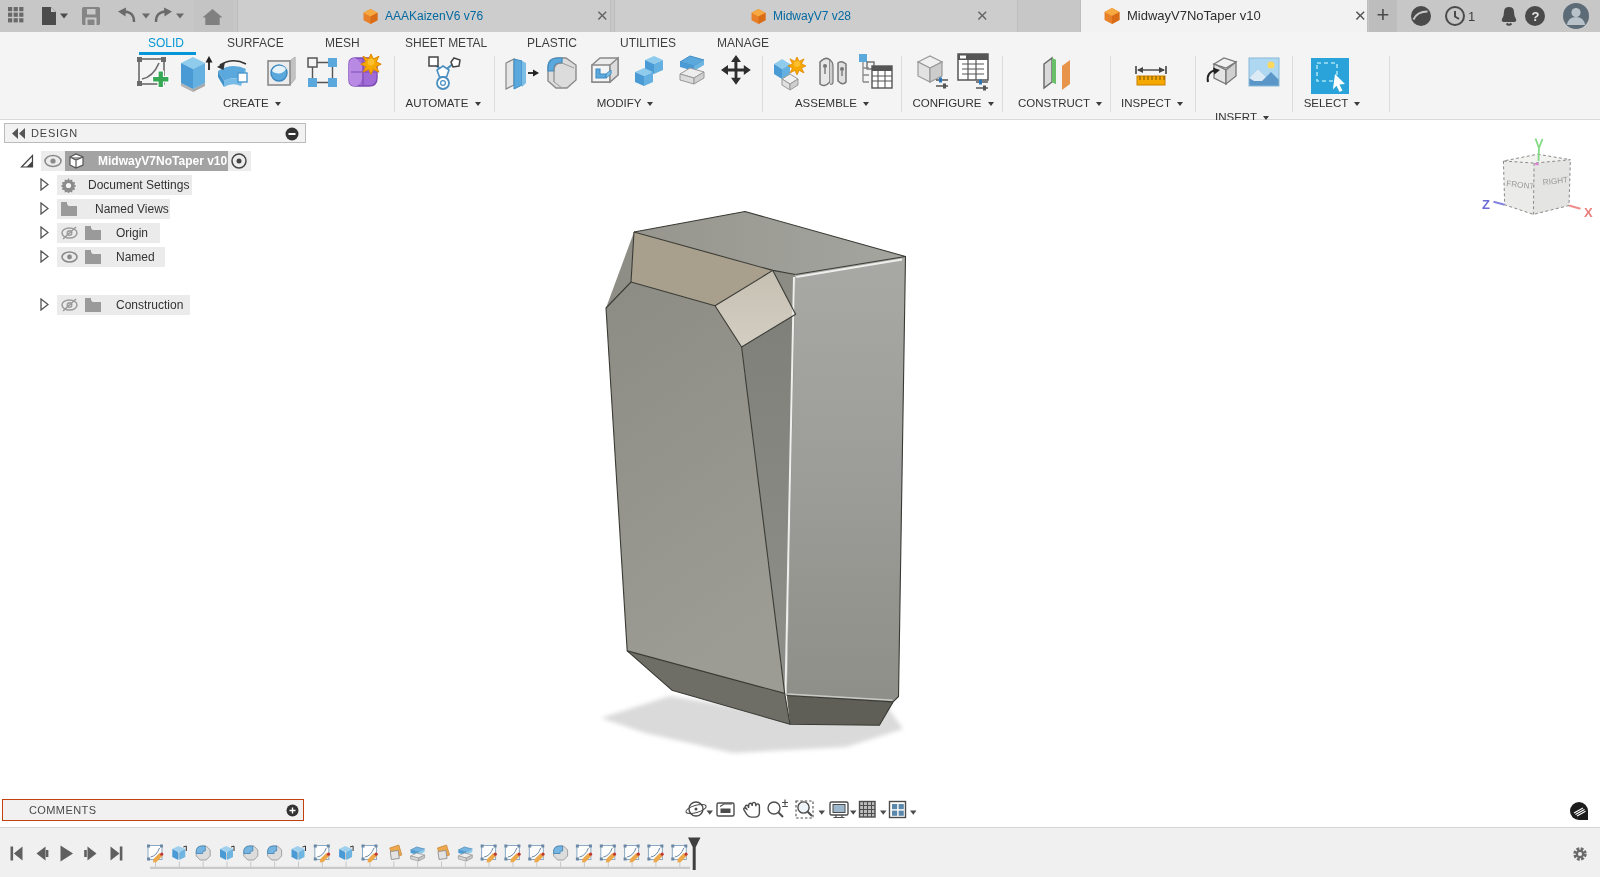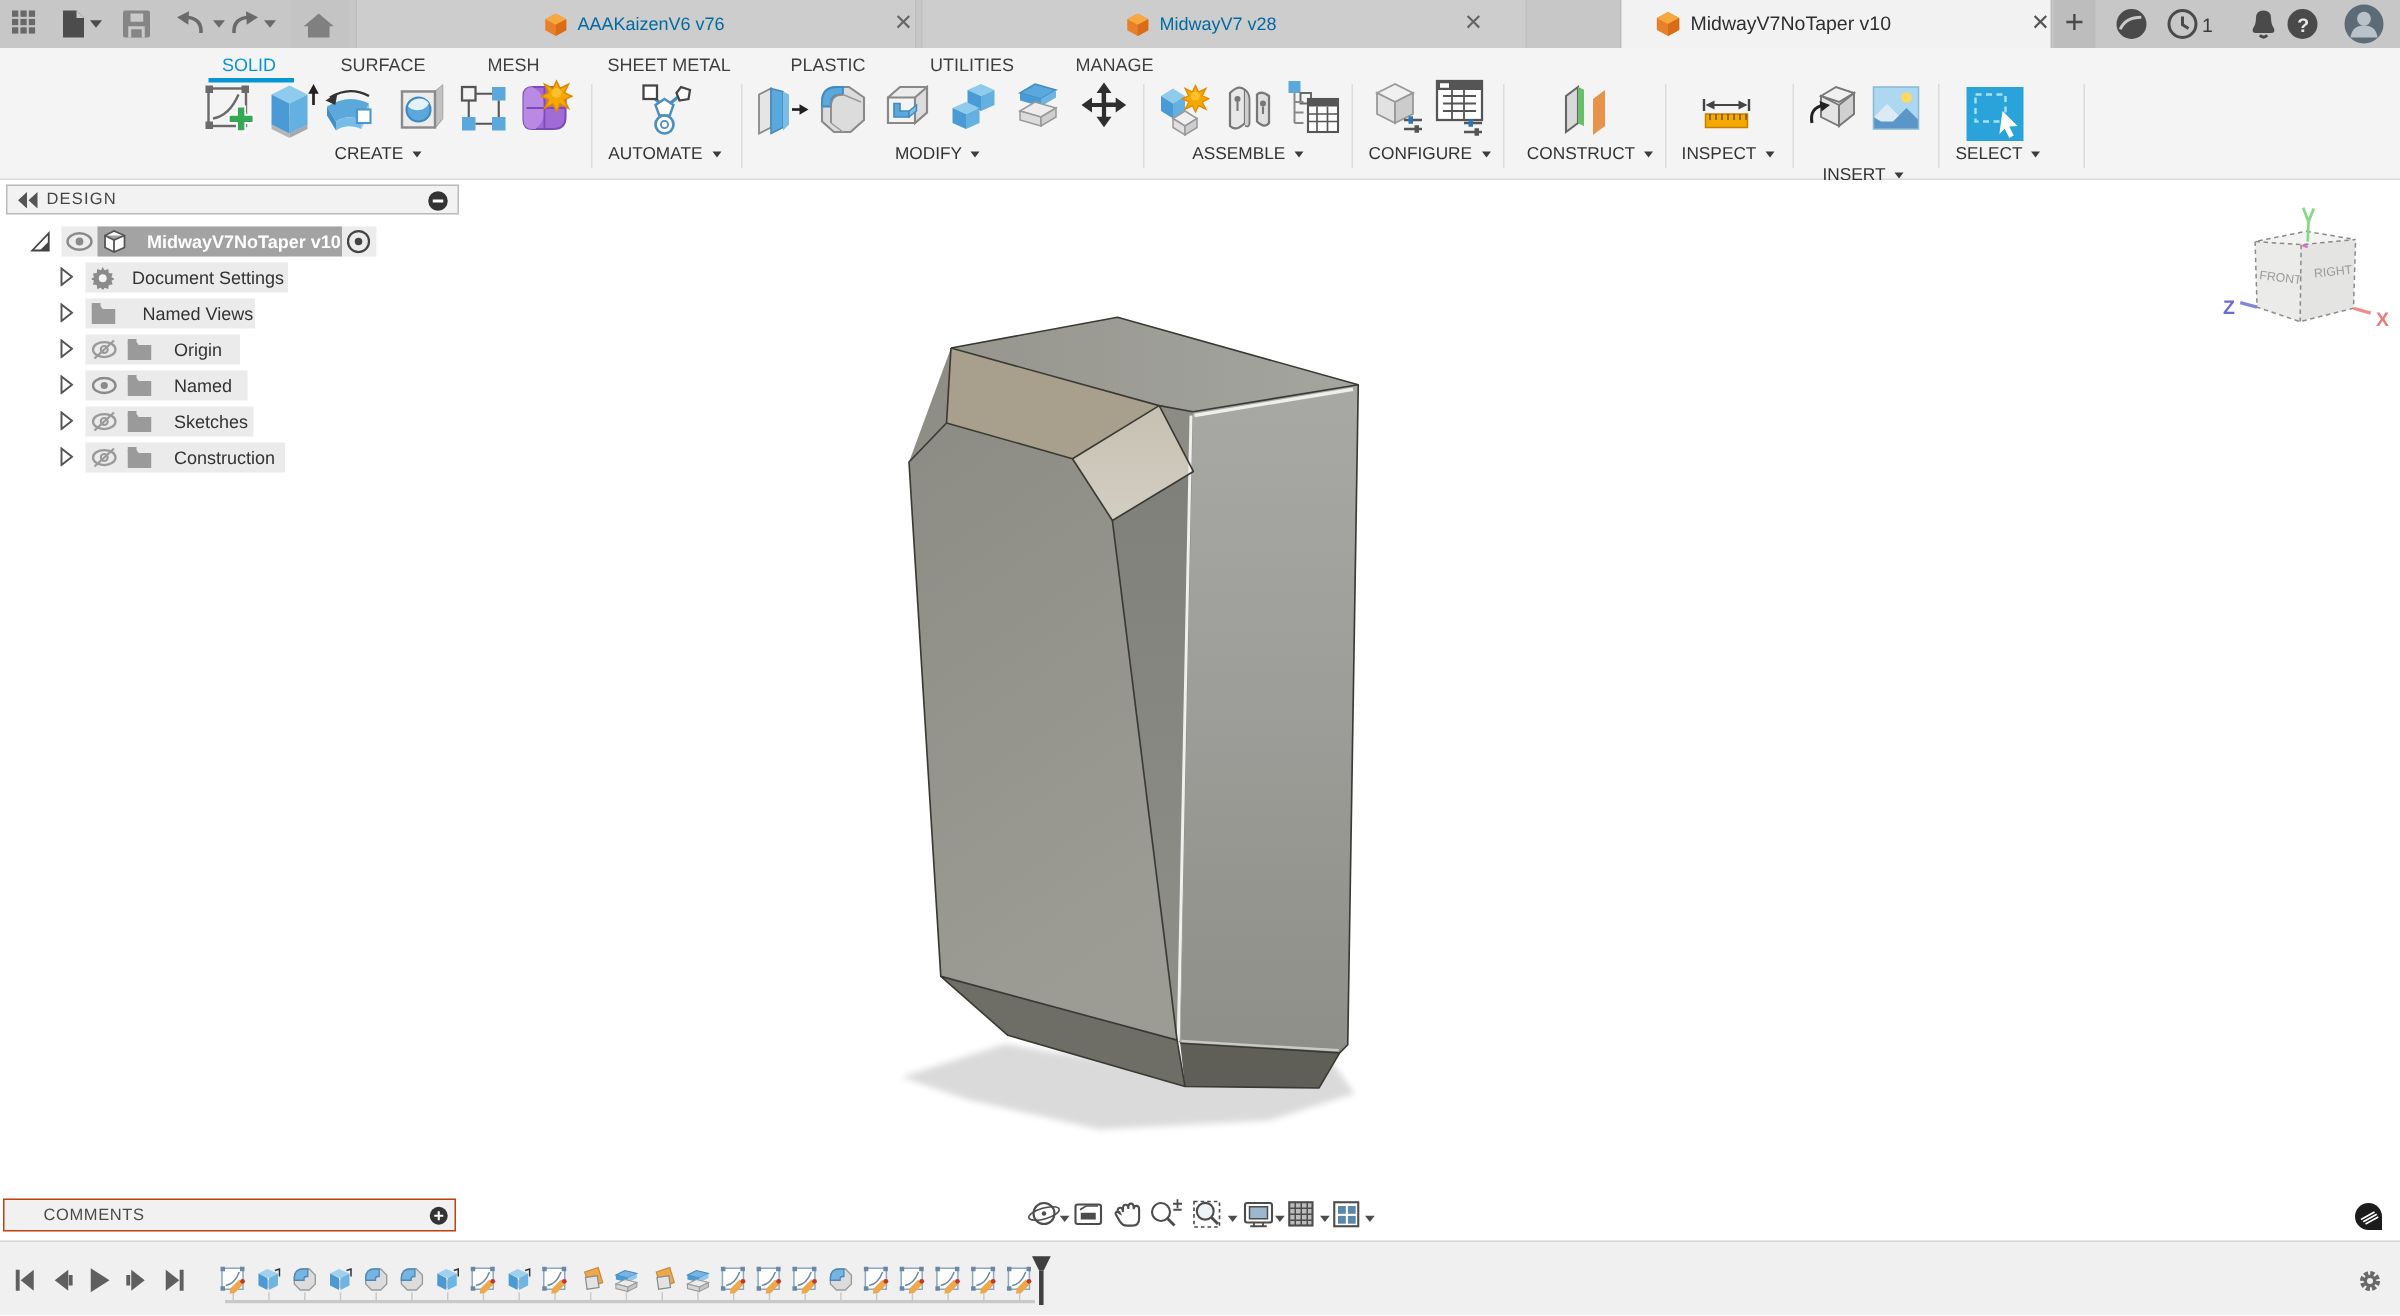--- a/index.html
+++ b/index.html
@@ -499,36 +499,20 @@
       <svg class="abs" style="left:61px;top:4px" width="17" height="13" viewBox="0 0 17 13">
           <ellipse cx="8.5" cy="6" rx="7.5" ry="5" fill="none" stroke="#8a8a8a" stroke-width="1.6"></ellipse>
           <circle cx="8.5" cy="6" r="2.4" fill="#8a8a8a"></circle>
         </svg>
       <svg class="abs" style="left:85px;top:3px" width="16" height="14" viewBox="0 0 16 14">
           <path d="M0 2 h6 l1.5 2 H16 v10 H0 z" fill="#9a9a9a"></path>
           <rect x="0" y="0" width="6" height="3" fill="#9a9a9a"></rect>
         </svg>
       <div class="abs" style="left:116px;top:3px;font-size:12px;">Named</div>
     </div>
-    <div class="brow" style="left:0;top:151px;width:320px;">
-      <svg class="abs" style="left:40px;top:3px" width="9" height="13" viewBox="0 0 9 13">
-          <path d="M1 1 L8 6.5 L1 12 Z" fill="none" stroke="#555" stroke-width="1.3"></path>
-        </svg>
-      <div class="rowbg" style="left:57px;width:112px;"></div>
-      <svg class="abs" style="left:61px;top:3px" width="17" height="14" viewBox="0 0 17 14">
-          <ellipse cx="8.5" cy="7" rx="7.5" ry="5" fill="none" stroke="#9a9a9a" stroke-width="1.5"></ellipse>
-          <circle cx="8.5" cy="7" r="2.3" fill="none" stroke="#9a9a9a" stroke-width="1.4"></circle>
-          <path d="M2 13 L15 1" stroke="#9a9a9a" stroke-width="1.5"></path>
-        </svg>
-      <svg class="abs" style="left:85px;top:3px" width="16" height="14" viewBox="0 0 16 14">
-          <path d="M0 2 h6 l1.5 2 H16 v10 H0 z" fill="#9a9a9a"></path>
-          <rect x="0" y="0" width="6" height="3" fill="#9a9a9a"></rect>
-        </svg>
-      <div class="abs" style="left:116px;top:3px;font-size:12px;">Sketches</div>
-    </div>
     <div class="brow" style="left:0;top:175px;width:320px;">
       <svg class="abs" style="left:40px;top:3px" width="9" height="13" viewBox="0 0 9 13">
           <path d="M1 1 L8 6.5 L1 12 Z" fill="none" stroke="#555" stroke-width="1.3"></path>
         </svg>
       <div class="rowbg" style="left:57px;width:133px;"></div>
       <svg class="abs" style="left:61px;top:3px" width="17" height="14" viewBox="0 0 17 14">
           <ellipse cx="8.5" cy="7" rx="7.5" ry="5" fill="none" stroke="#9a9a9a" stroke-width="1.5"></ellipse>
           <circle cx="8.5" cy="7" r="2.3" fill="none" stroke="#9a9a9a" stroke-width="1.4"></circle>
           <path d="M2 13 L15 1" stroke="#9a9a9a" stroke-width="1.5"></path>
         </svg>

